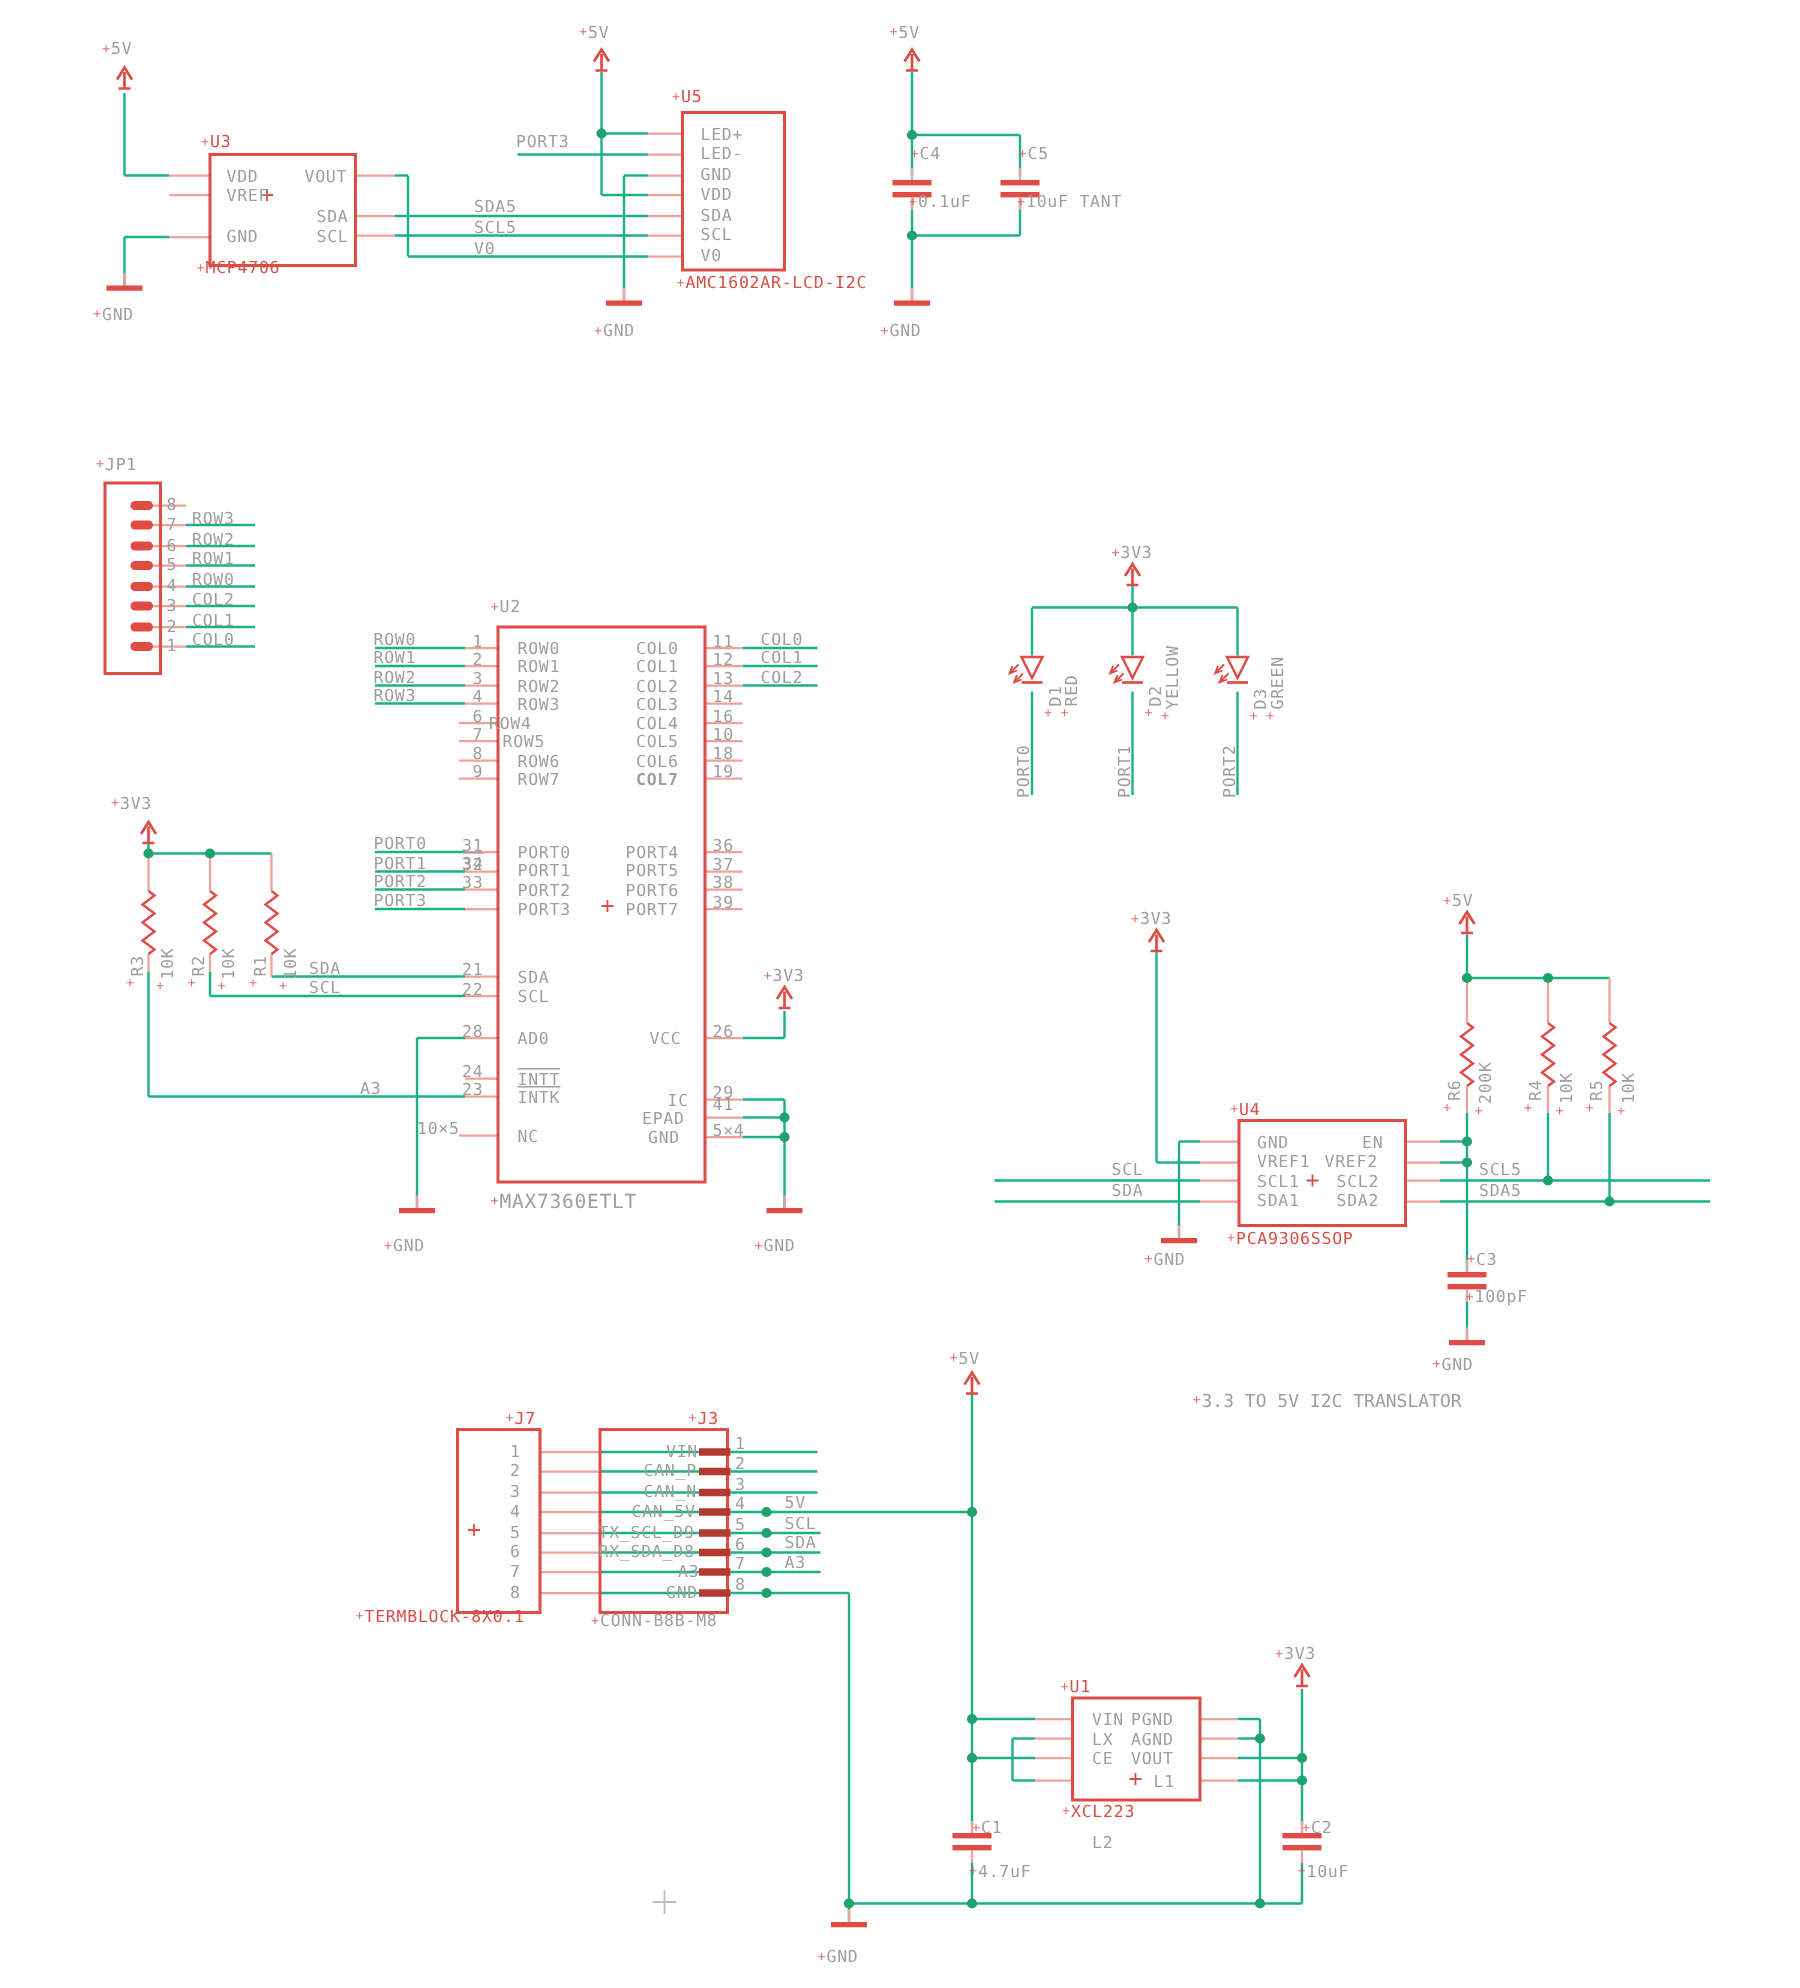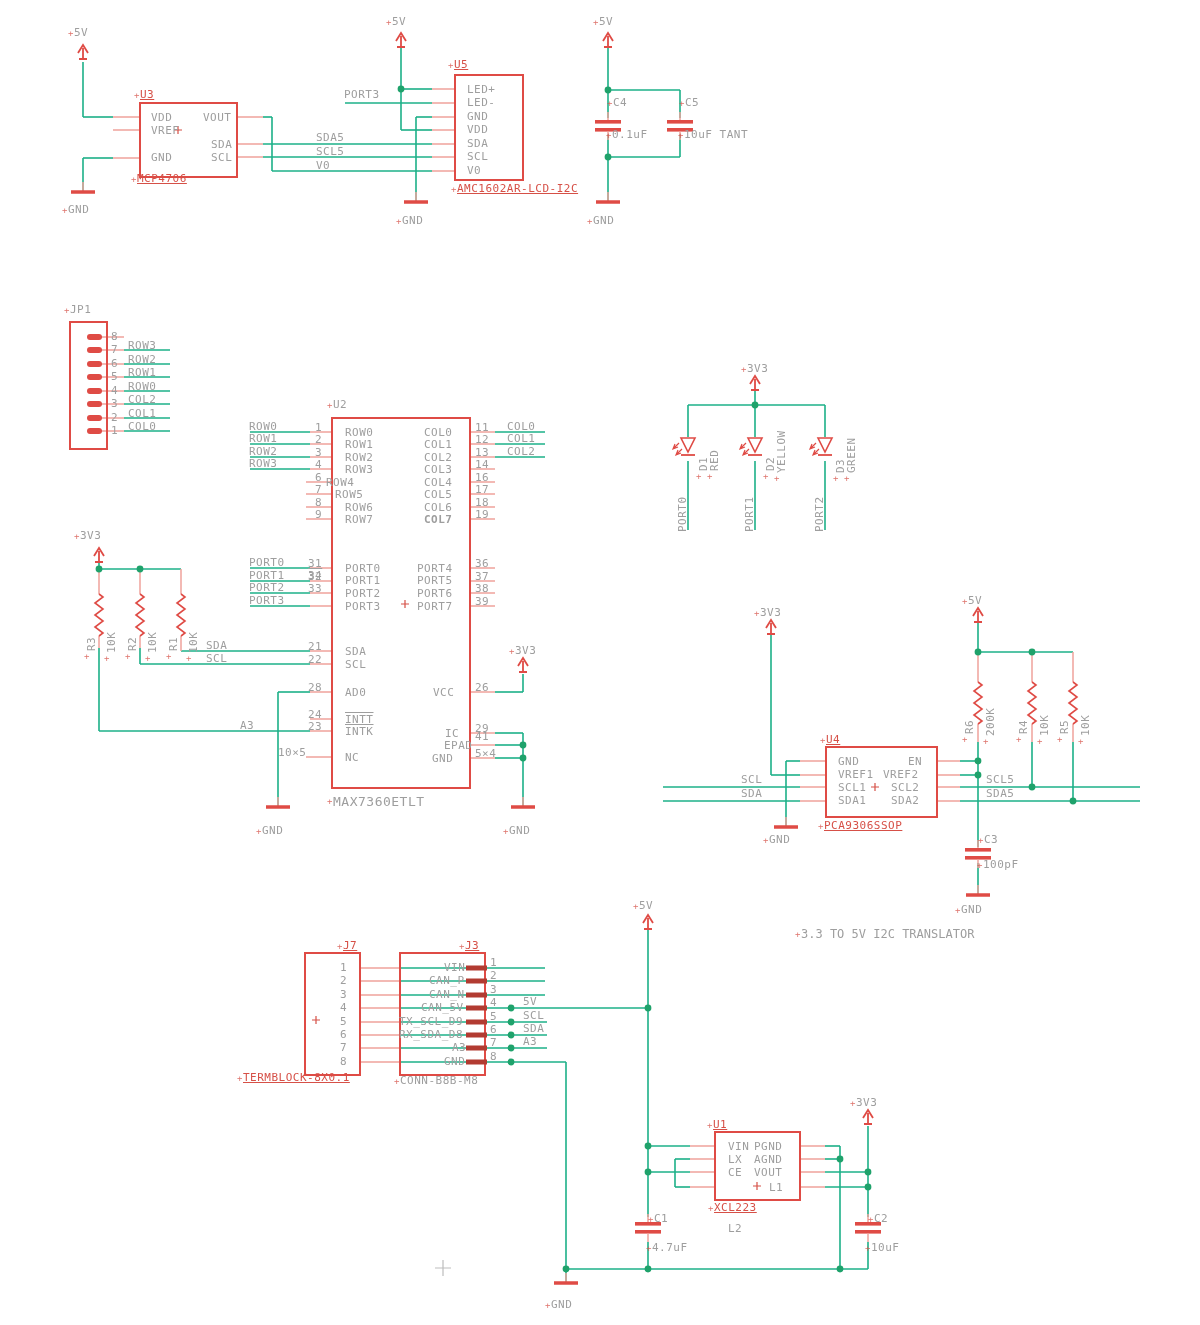--- a/index.html
+++ b/index.html
@@ -1,20 +1,20 @@
 <!DOCTYPE html>
 <html><head>
 <meta charset="utf-8">
 <style>
   html,body{margin:0;padding:0;background:#ffffff;}
   #canvas{position:relative;width:1200px;height:1325px;background:#ffffff;overflow:hidden;
           font-family:"DejaVu Sans Mono", "Liberation Mono", monospace;}
   #shapes{position:absolute;left:0;top:0;}
   .lbl{position:absolute;font-size:11px;line-height:13px;color:#9e9e9e;letter-spacing:.5px;white-space:pre;}
-  .red{color:#d65047;text-decoration:underline;}
+  .red{color:#d65047;}
   .s13{font-size:13px;line-height:15px;}
   .s12{font-size:12px;line-height:14px;letter-spacing:0;}
   .rot{transform:rotate(-90deg);transform-origin:0 0;}
   .ov{text-decoration:overline;}
   .crs{position:absolute;font-size:9px;line-height:9px;color:#d65047;opacity:.8;}
 </style>
 </head>
 <body>
 
 <div id="canvas">
@@ -435,21 +435,21 @@
       <span class="lbl" style="left: 424px; top: 463px;">COL3</span>
       <span class="lbl" style="left: 424px; top: 476px;">COL4</span>
       <span class="lbl" style="left: 424px; top: 488px;">COL5</span>
       <span class="lbl" style="left: 424px; top: 501px;">COL6</span>
       <span class="lbl" style="left: 424px; top: 513px; font-weight: bold;">COL7</span>
       <span class="lbl" style="left: 475px; top: 421px;">11</span>
       <span class="lbl" style="left: 475px; top: 433px;">12</span>
       <span class="lbl" style="left: 475px; top: 446px;">13</span>
       <span class="lbl" style="left: 475px; top: 458px;">14</span>
       <span class="lbl" style="left: 475px; top: 471px;">16</span>
-      <span class="lbl" style="left: 475px; top: 483px;">17</span>
+      <span class="lbl" style="left: 475px; top: 483px;">10</span>
       <span class="lbl" style="left: 475px; top: 496px;">18</span>
       <span class="lbl" style="left: 475px; top: 508px;">19</span>
       <span class="lbl" style="left: 507px; top: 420px;">COL0</span>
       <span class="lbl" style="left: 507px; top: 432px;">COL1</span>
       <span class="lbl" style="left: 507px; top: 445px;">COL2</span>
       <span class="lbl" style="left: 249px; top: 556px;">PORT0</span>
       <span class="lbl" style="left: 249px; top: 569px;">PORT1</span>
       <span class="lbl" style="left: 249px; top: 581px;">PORT2</span>
       <span class="lbl" style="left: 249px; top: 594px;">PORT3</span>
       <span class="lbl" style="left: 308px; top: 557px; text-decoration: underline;">31</span>
@@ -482,21 +482,21 @@
       <span class="crs" style="left: 509px; top: 647px;">+</span>
       <span class="lbl" style="left: 308px; top: 708px;">24</span>
       <span class="lbl" style="left: 308px; top: 720px;">23</span>
       <span class="lbl ov" style="left: 345px; top: 713px;">INTT</span>
       <span class="lbl ov" style="left: 345px; top: 725px;">INTK</span>
       <span class="lbl" style="left: 240px; top: 719px;">A3</span>
       <span class="lbl" style="left: 278px; top: 746px;">10×5</span>
       <span class="lbl" style="left: 345px; top: 751px;">NC</span>
       <span class="lbl" style="left: 445px; top: 727px;">IC</span>
       <span class="lbl" style="left: 475px; top: 722px;">29</span>
-      <span class="lbl" style="left: 428px; top: 739px; margin-left: 16px;">EPAD</span>
+      <span class="lbl" style="left: 428px; top: 739px;">EPAD</span>
       <span class="lbl" style="left: 475px; top: 730px;">41</span>
       <span class="lbl" style="left: 432px; top: 752px;">GND</span>
       <span class="lbl" style="left: 475px; top: 747px;">5×4</span>
       <span class="lbl s13" style="left: 333px; top: 794px;">MAX7360ETLT</span>
       <span class="crs" style="left: 327px; top: 797px;">+</span>
       <span class="lbl" style="left: 262px; top: 824px;">GND</span>
       <span class="crs" style="left: 256px; top: 827px;">+</span>
       <span class="lbl" style="left: 509px; top: 824px;">GND</span>
       <span class="crs" style="left: 503px; top: 827px;">+</span>
       <span class="lbl" style="left: 80px; top: 529px;">3V3</span>

